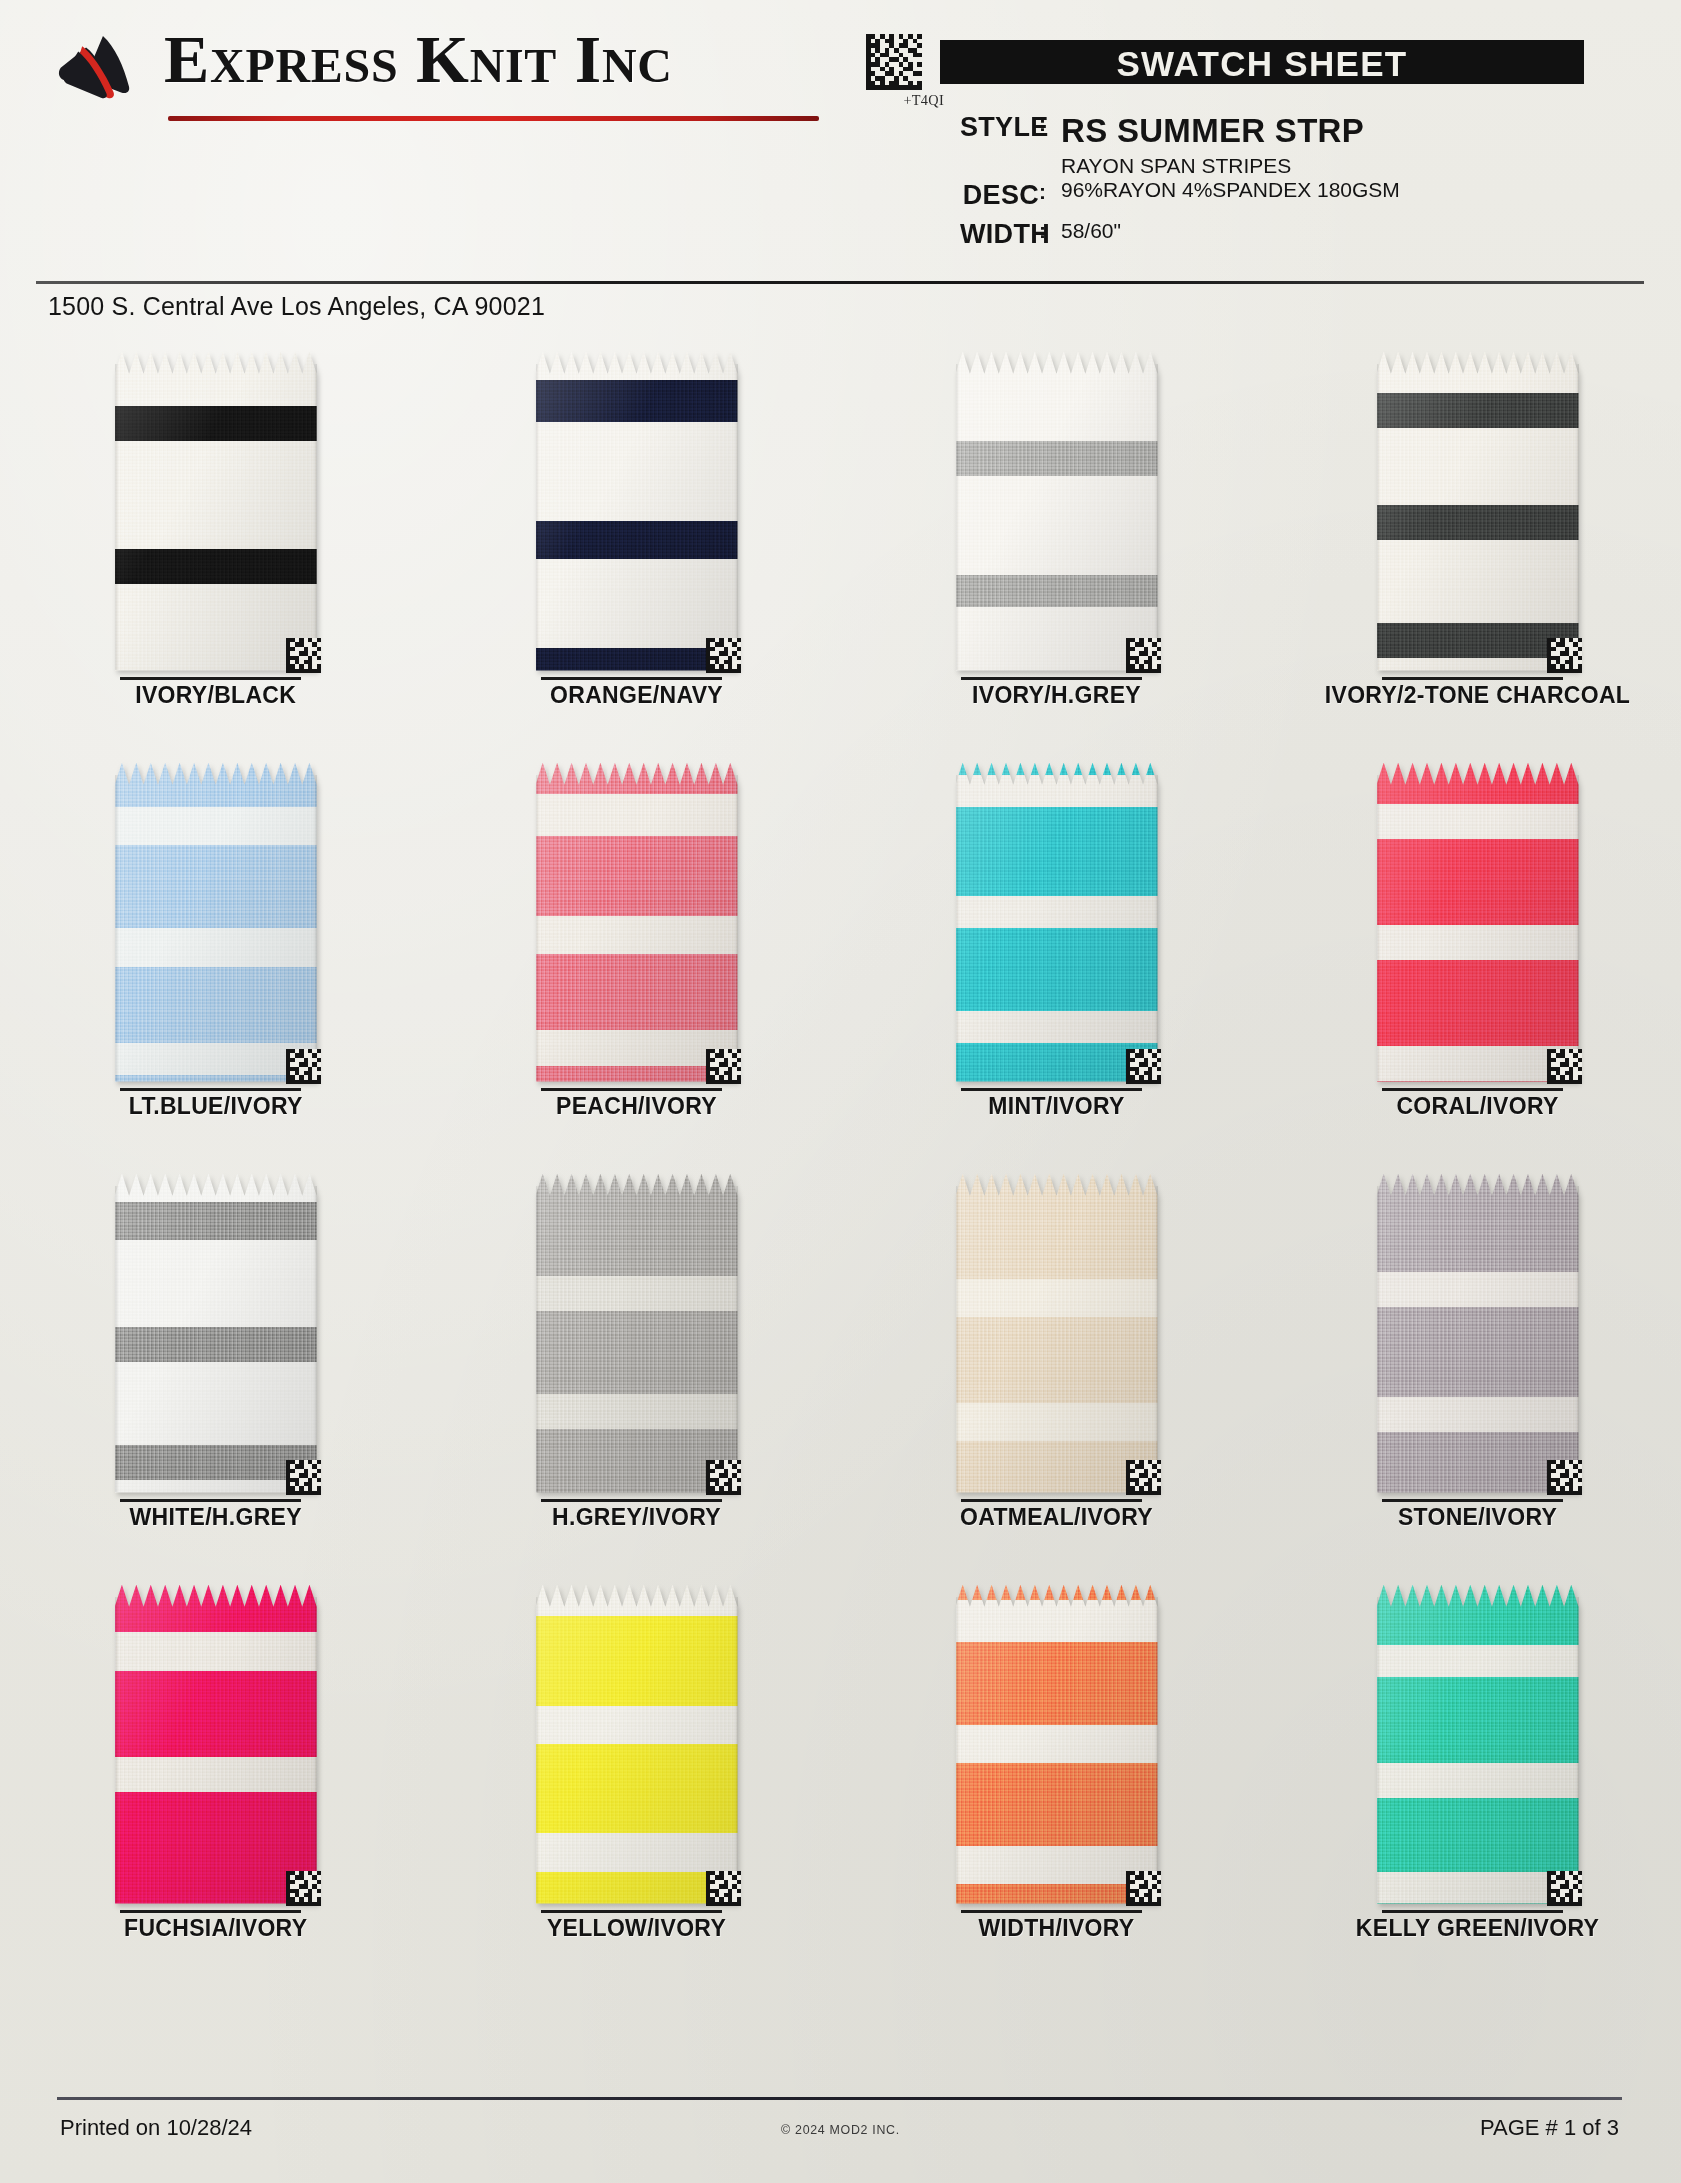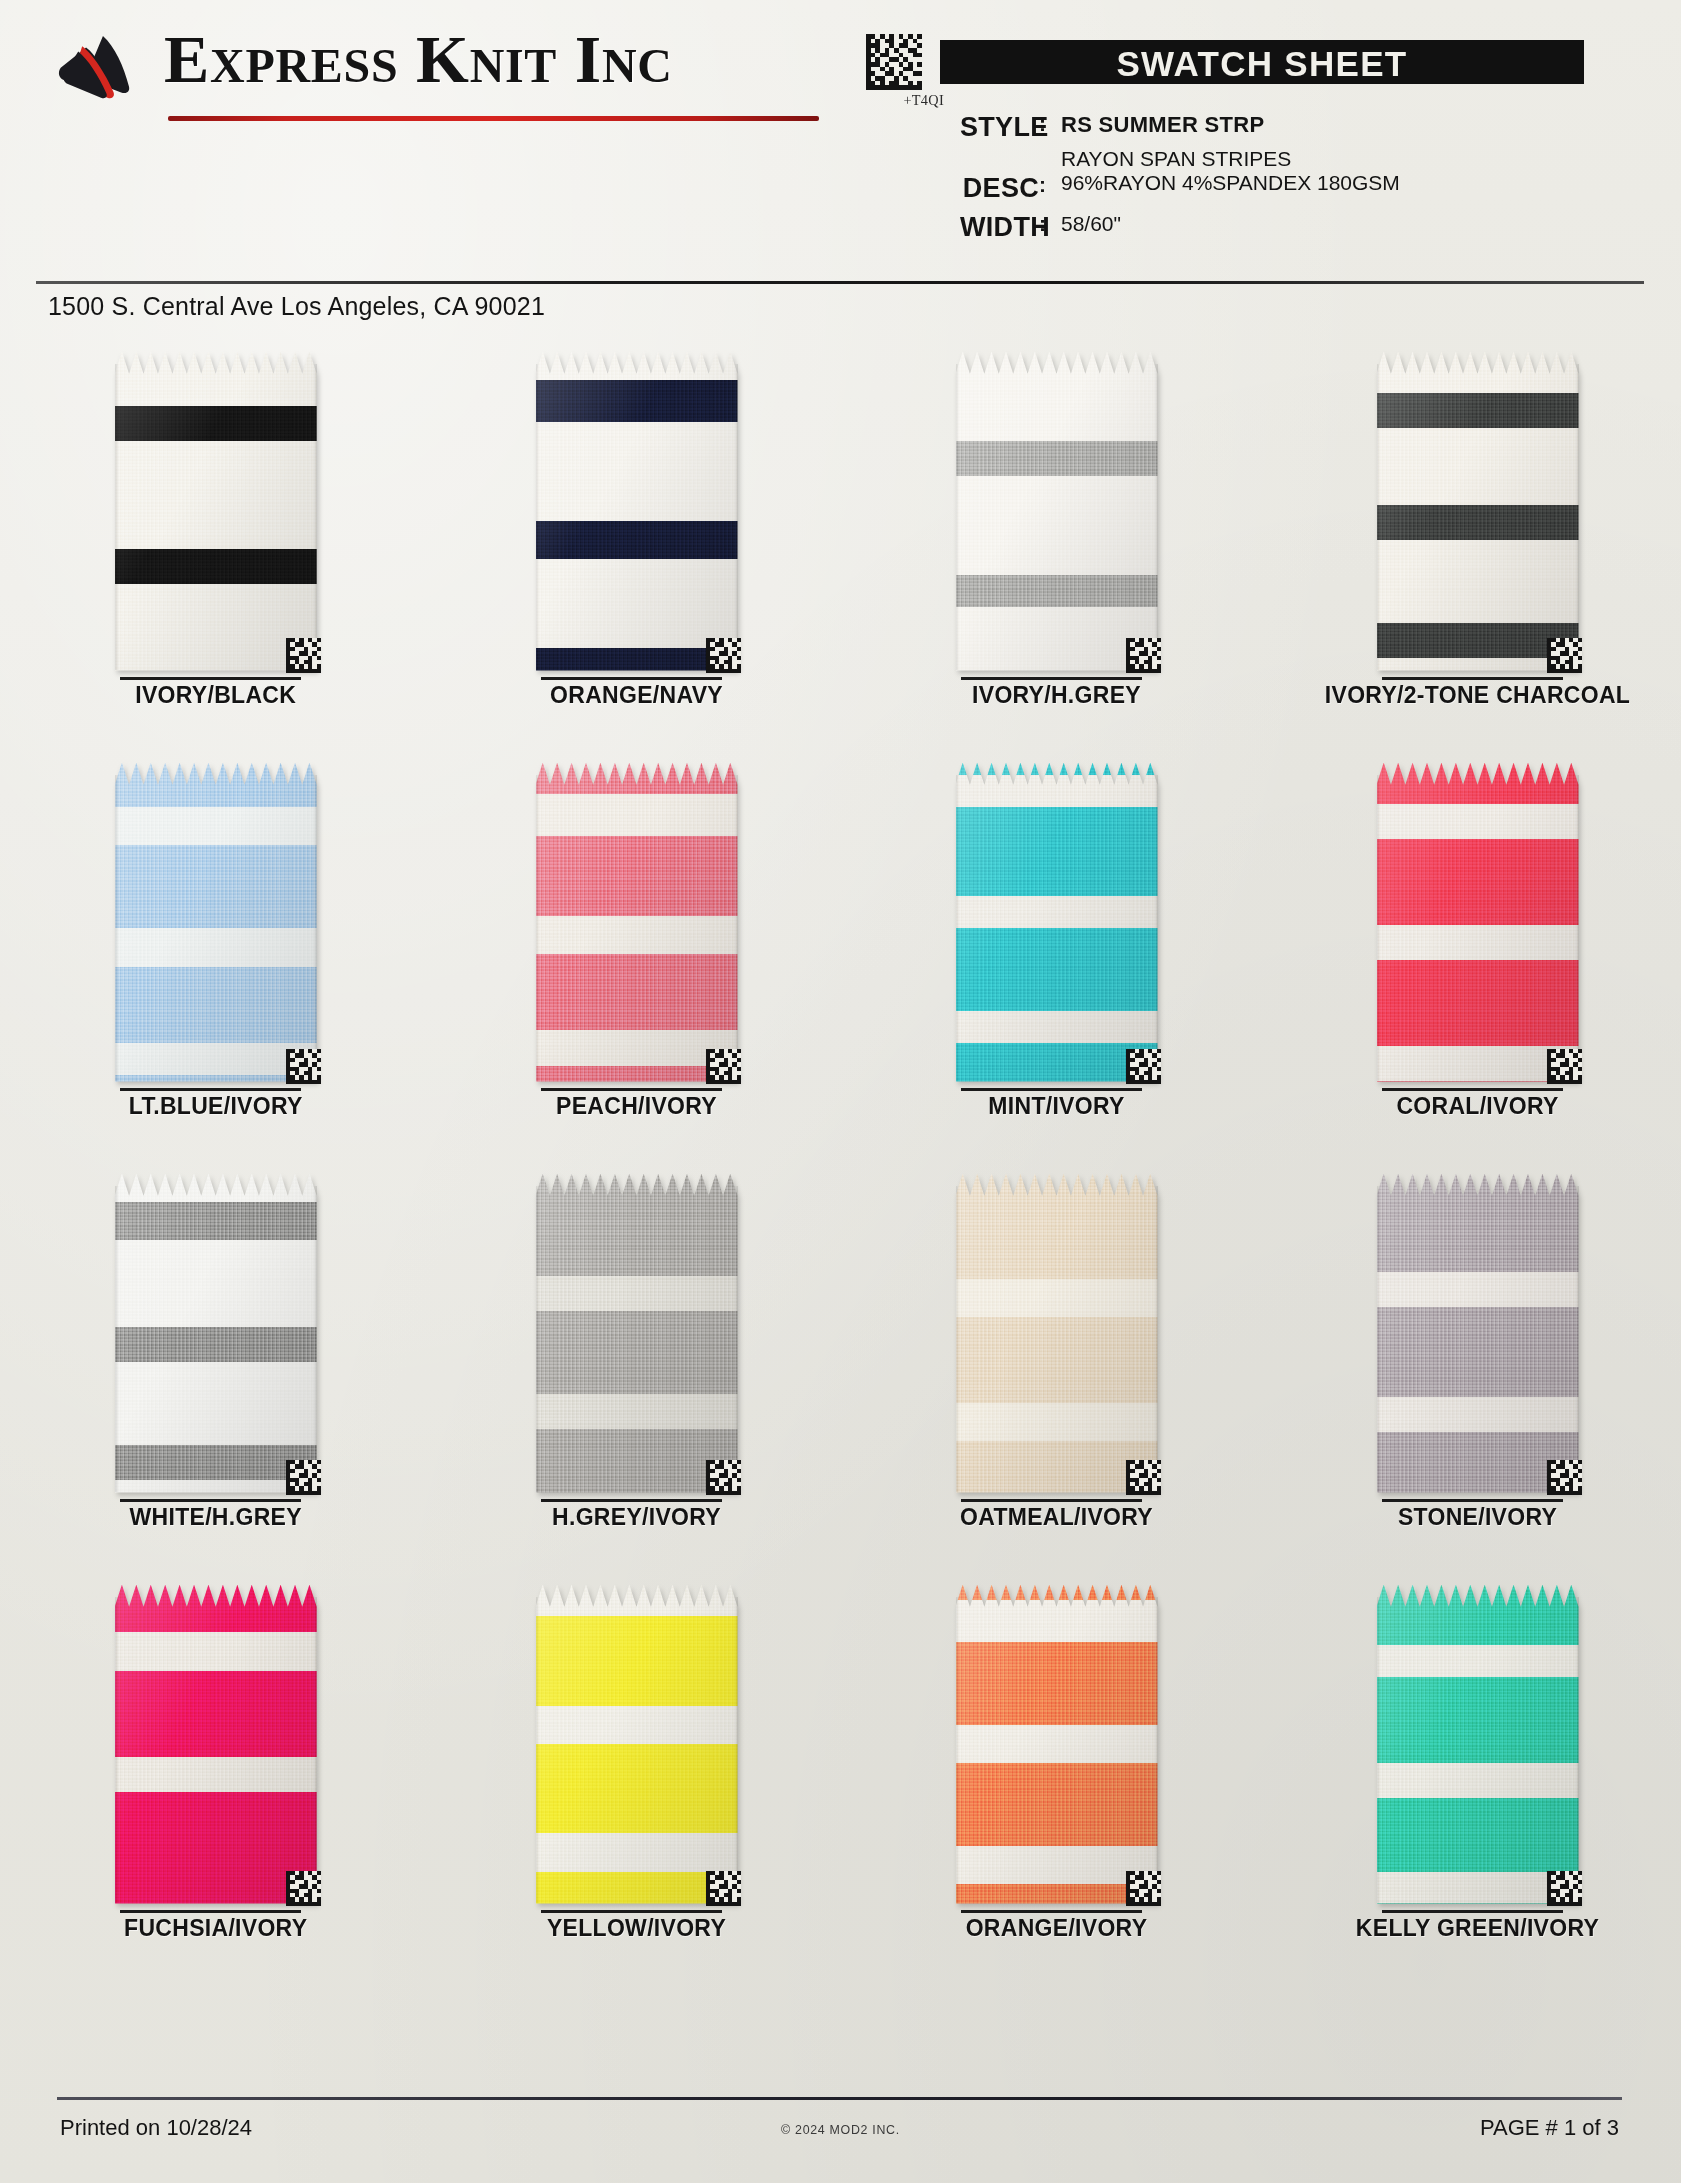--- a/index.html
+++ b/index.html
@@ -59,21 +59,21 @@
   }
 
   .spec{position:absolute;left:960px;top:112px;width:716px;}
   .spec-row{display:flex;align-items:flex-start;margin-bottom:3.9px;}
   .spec-key{
     width:79px;flex:0 0 79px;
     font-size:27px;font-weight:700;letter-spacing:0.3px;text-align:right;
   }
   .spec-colon{width:22px;flex:0 0 22px;font-size:21px;font-weight:700;}
   .spec-val{font-size:21px;}
-  .spec-val.big{font-size:22px;font-weight:700;letter-spacing:0.3px;}
+  .spec-val.big{font-size:33px;font-weight:700;letter-spacing:0.3px;}
   .spec-val .l2{display:block;}
   .spec-row.desc{margin-top:2.6px;}
   .spec-row.desc .spec-key,.spec-row.desc .spec-colon{margin-top:26px;}
   .spec-row.width{margin-top:7.8px;}
 
   .hdr-rule{position:absolute;left:36px;top:281px;width:1608px;height:2.6px;
     background:linear-gradient(90deg,#555 0%,#1b1b1b 35%,#141414 65%,#4a4a4a 100%);}
 
   .addr{position:absolute;left:48px;top:292px;font-size:25px;letter-spacing:0.2px;}
   .contact{position:absolute;right:42px;top:290px;text-align:right;}
@@ -920,21 +920,21 @@
        <rect x="1" y="4" width="2" height="1"></rect>
                 <rect x="5" y="4" width="1" height="1"></rect>
        <rect x="2" y="5" width="1" height="1"></rect>
                 <rect x="4" y="5" width="2" height="1"></rect>
        <rect x="1" y="6" width="1" height="1"></rect>
                 <rect x="3" y="6" width="1" height="1"></rect>
        <rect x="5" y="6" width="1" height="1"></rect>
      </g>
             </svg>
          </div>
-         <div class="caption">ORANGE/IVORY</div>
+         <div class="caption">WIDTH/IVORY</div>
         </div>
         <div class="cell">
           <div class="swatch-wrap">
            <div class="swatch">
              <div class="fabric" style="background:#2fc5a0;">
                <div class="stripe" style="top:19%;height:10%;background:#e8e6de;"></div>
                 <div class="stripe" style="top:56%;height:11%;background:#e8e6de;"></div>
                 <div class="stripe" style="top:90%;height:10%;background:#e8e6de;"></div>
                <div class="knit"></div>
                <div class="sheen"></div>

